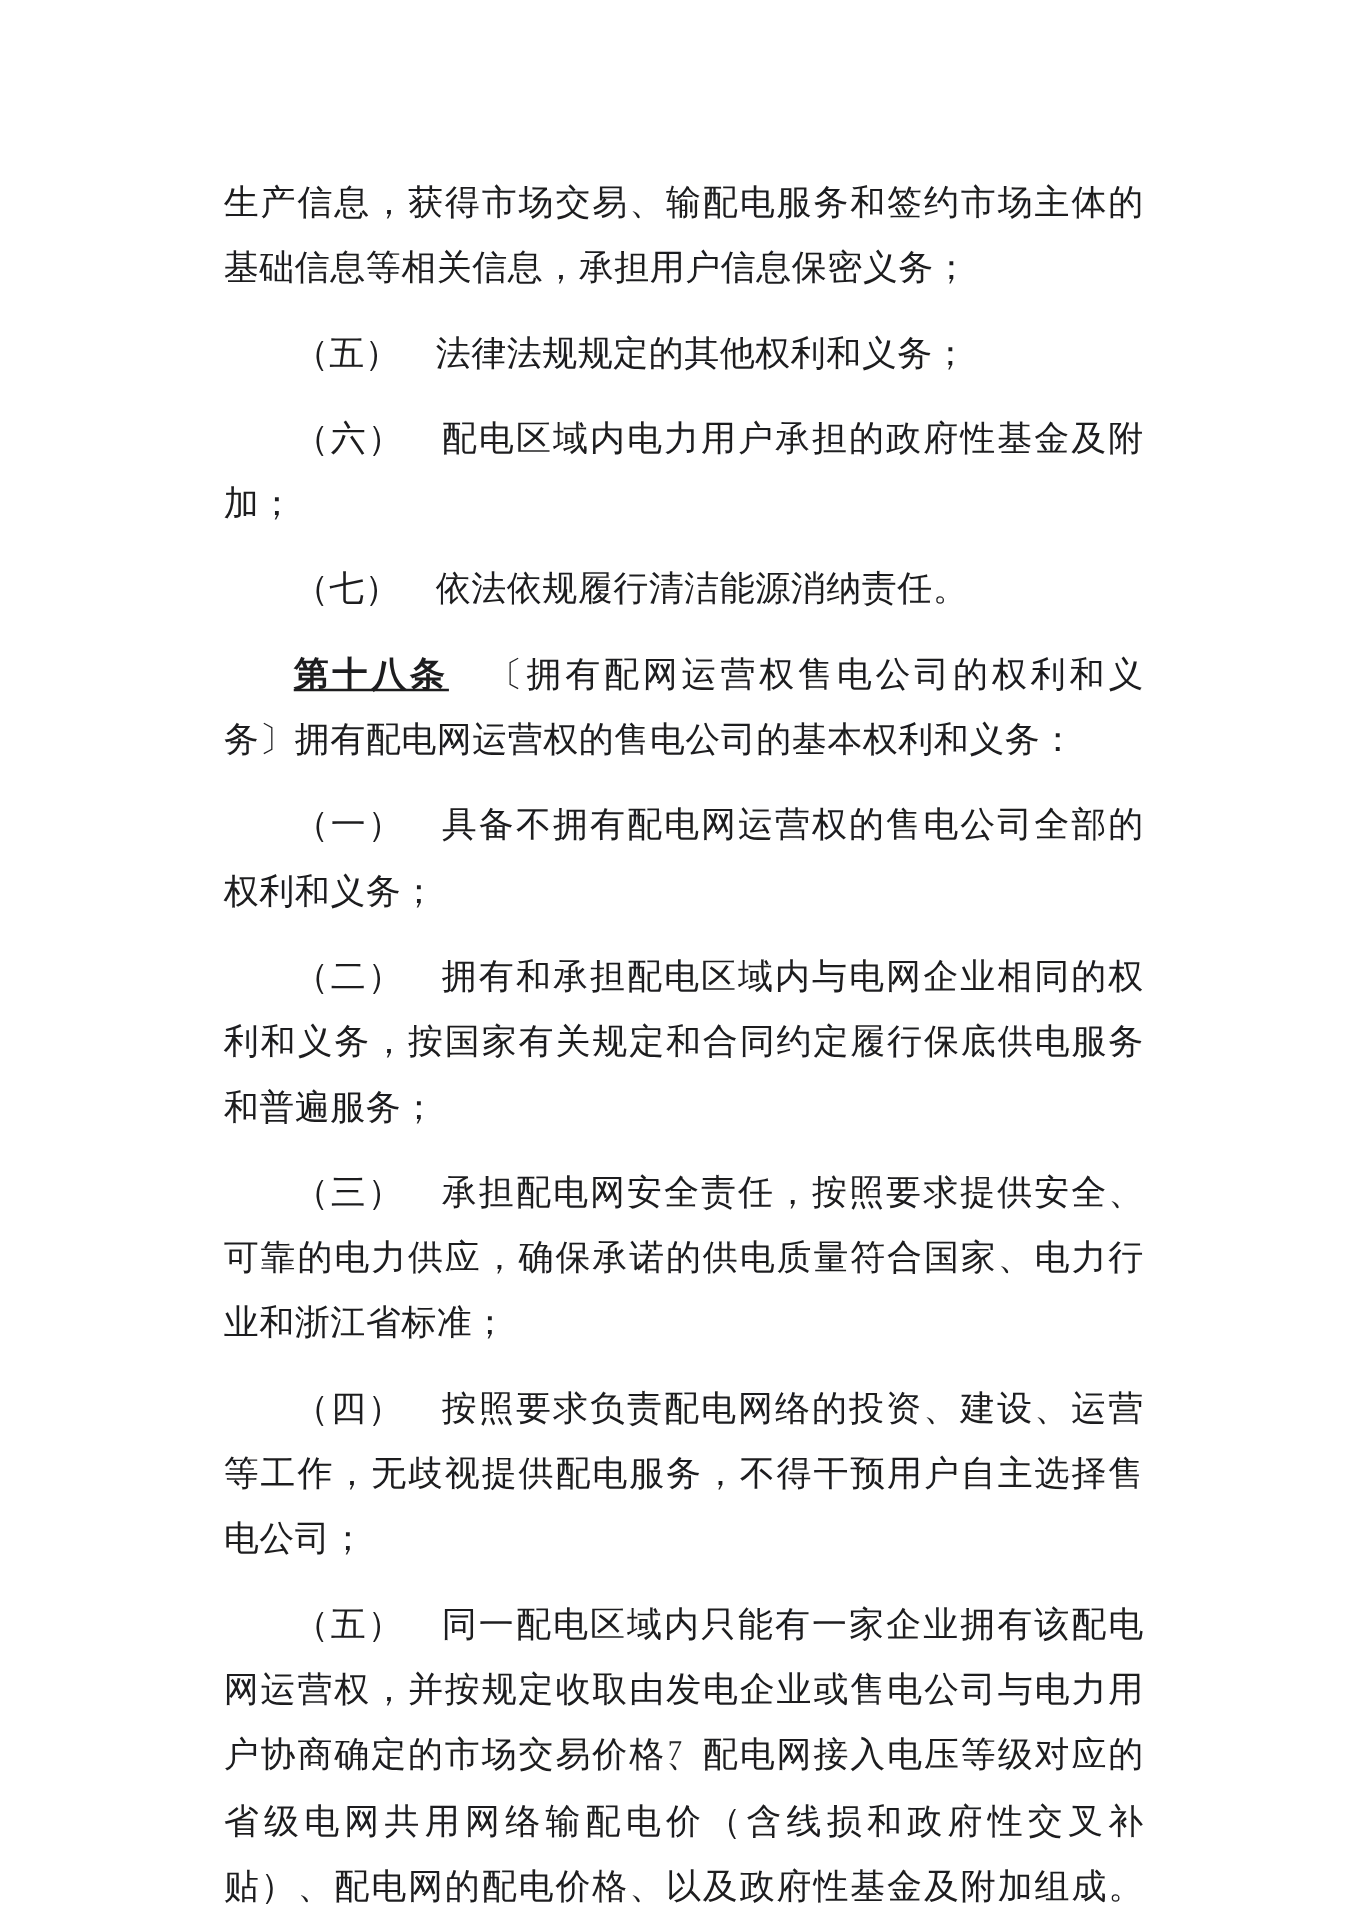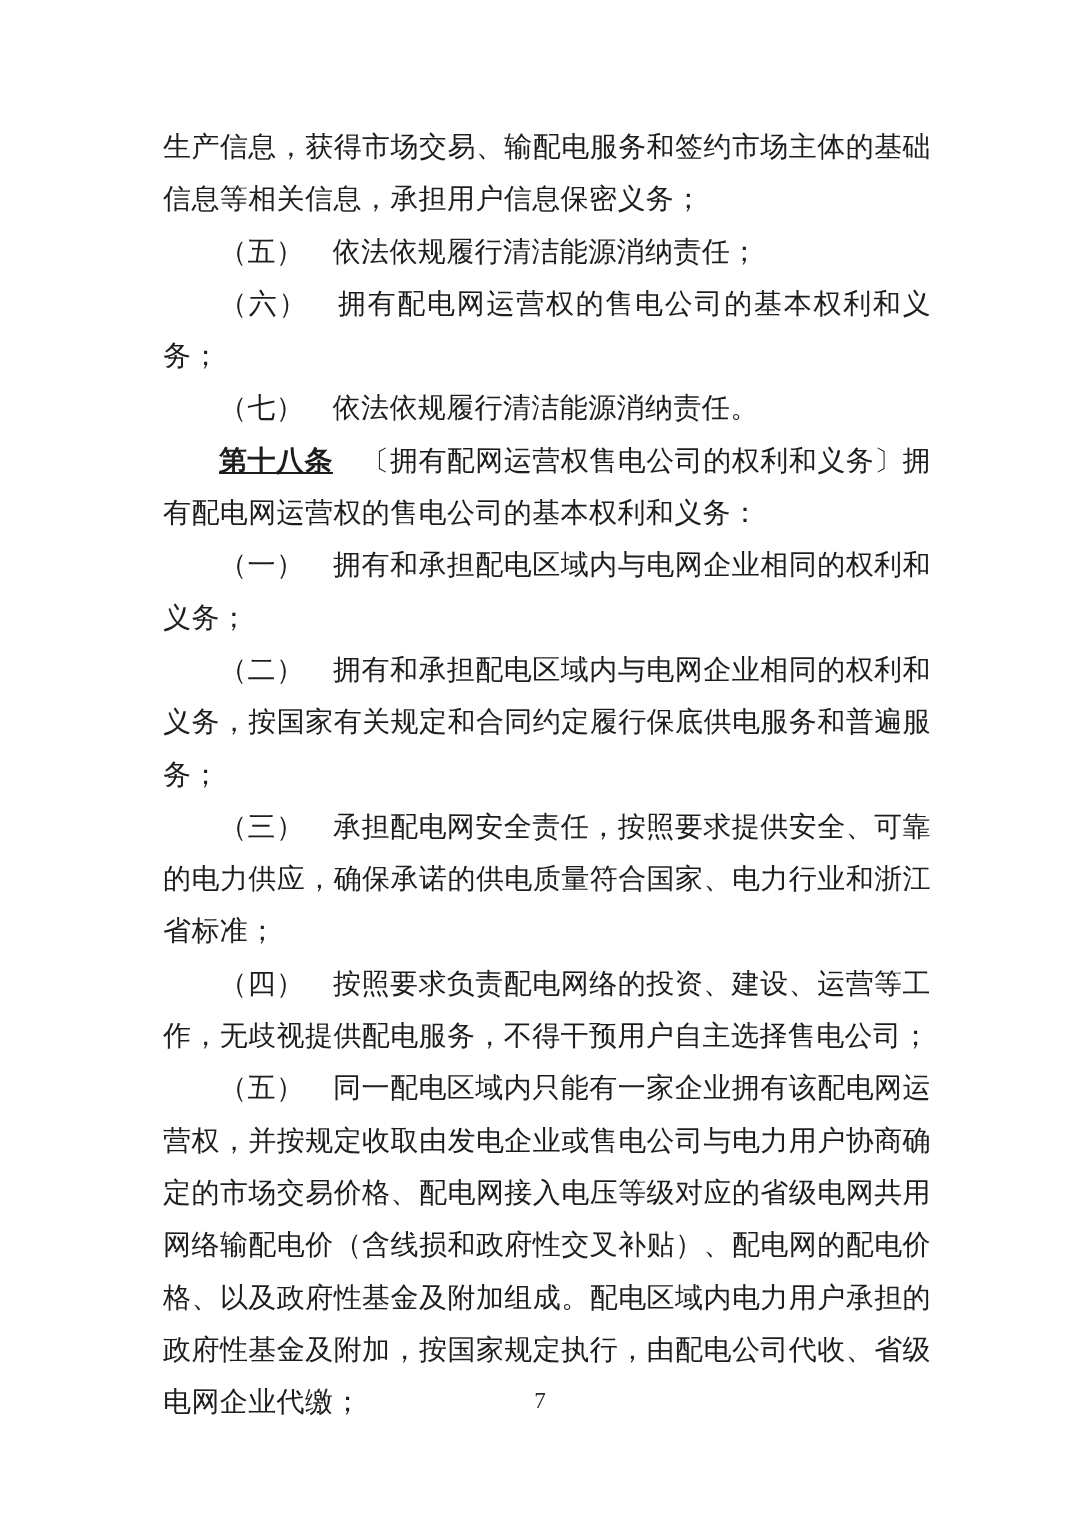--- a/index.html
+++ b/index.html
@@ -20,21 +20,21 @@
     position: absolute;
     left: 163px;
     top: 121px;
     width: 768px;
     font-size: 28px;
     line-height: 52.3px;
     letter-spacing: 0.4px;
     text-align: justify;
   }
   .para {
-    margin: 0;
+    margin: 16px;
     padding: 0;
     text-indent: 2em;
   }
   .para.no-indent {
     text-indent: 0;
   }
   .article-no {
     font-weight: bold;
     text-decoration: underline;
   }
@@ -50,29 +50,29 @@
   }
 </style>
 </head>
 <body>
 
 <div class="page">
   <div class="content">
 
     <p class="para no-indent">生产信息，获得市场交易、输配电服务和签约市场主体的基础信息等相关信息，承担用户信息保密义务；</p>
 
-    <p class="para">（五）　依法依规履行清洁能源消纳责任；</p>
+    <p class="para">（五）　法律法规规定的其他权利和义务；</p>
 
-    <p class="para">（六）　拥有配电网运营权的售电公司的基本权利和义务；</p>
+    <p class="para">（六）　配电区域内电力用户承担的政府性基金及附加；</p>
 
     <p class="para">（七）　依法依规履行清洁能源消纳责任。</p>
 
     <p class="para"><span class="article-no">第十八条</span><span>　〔拥有配网运营权售电公司的权利和义务〕拥有配电网运营权的售电公司的基本权利和义务：</span></p>
 
-    <p class="para">（一）　拥有和承担配电区域内与电网企业相同的权利和义务；</p>
+    <p class="para">（一）　具备不拥有配电网运营权的售电公司全部的权利和义务；</p>
 
     <p class="para">（二）　拥有和承担配电区域内与电网企业相同的权利和义务，按国家有关规定和合同约定履行保底供电服务和普遍服务；</p>
 
     <p class="para">（三）　承担配电网安全责任，按照要求提供安全、可靠的电力供应，确保承诺的供电质量符合国家、电力行业和浙江省标准；</p>
 
     <p class="para">（四）　按照要求负责配电网络的投资、建设、运营等工作，无歧视提供配电服务，不得干预用户自主选择售电公司；</p>
 
     <p class="para">（五）　同一配电区域内只能有一家企业拥有该配电网运营权，并按规定收取由发电企业或售电公司与电力用户协商确定的市场交易价格、配电网接入电压等级对应的省级电网共用网络输配电价（含线损和政府性交叉补贴）、配电网的配电价格、以及政府性基金及附加组成。配电区域内电力用户承担的政府性基金及附加，按国家规定执行，由配电公司代收、省级电网企业代缴；</p>
 
   </div>

